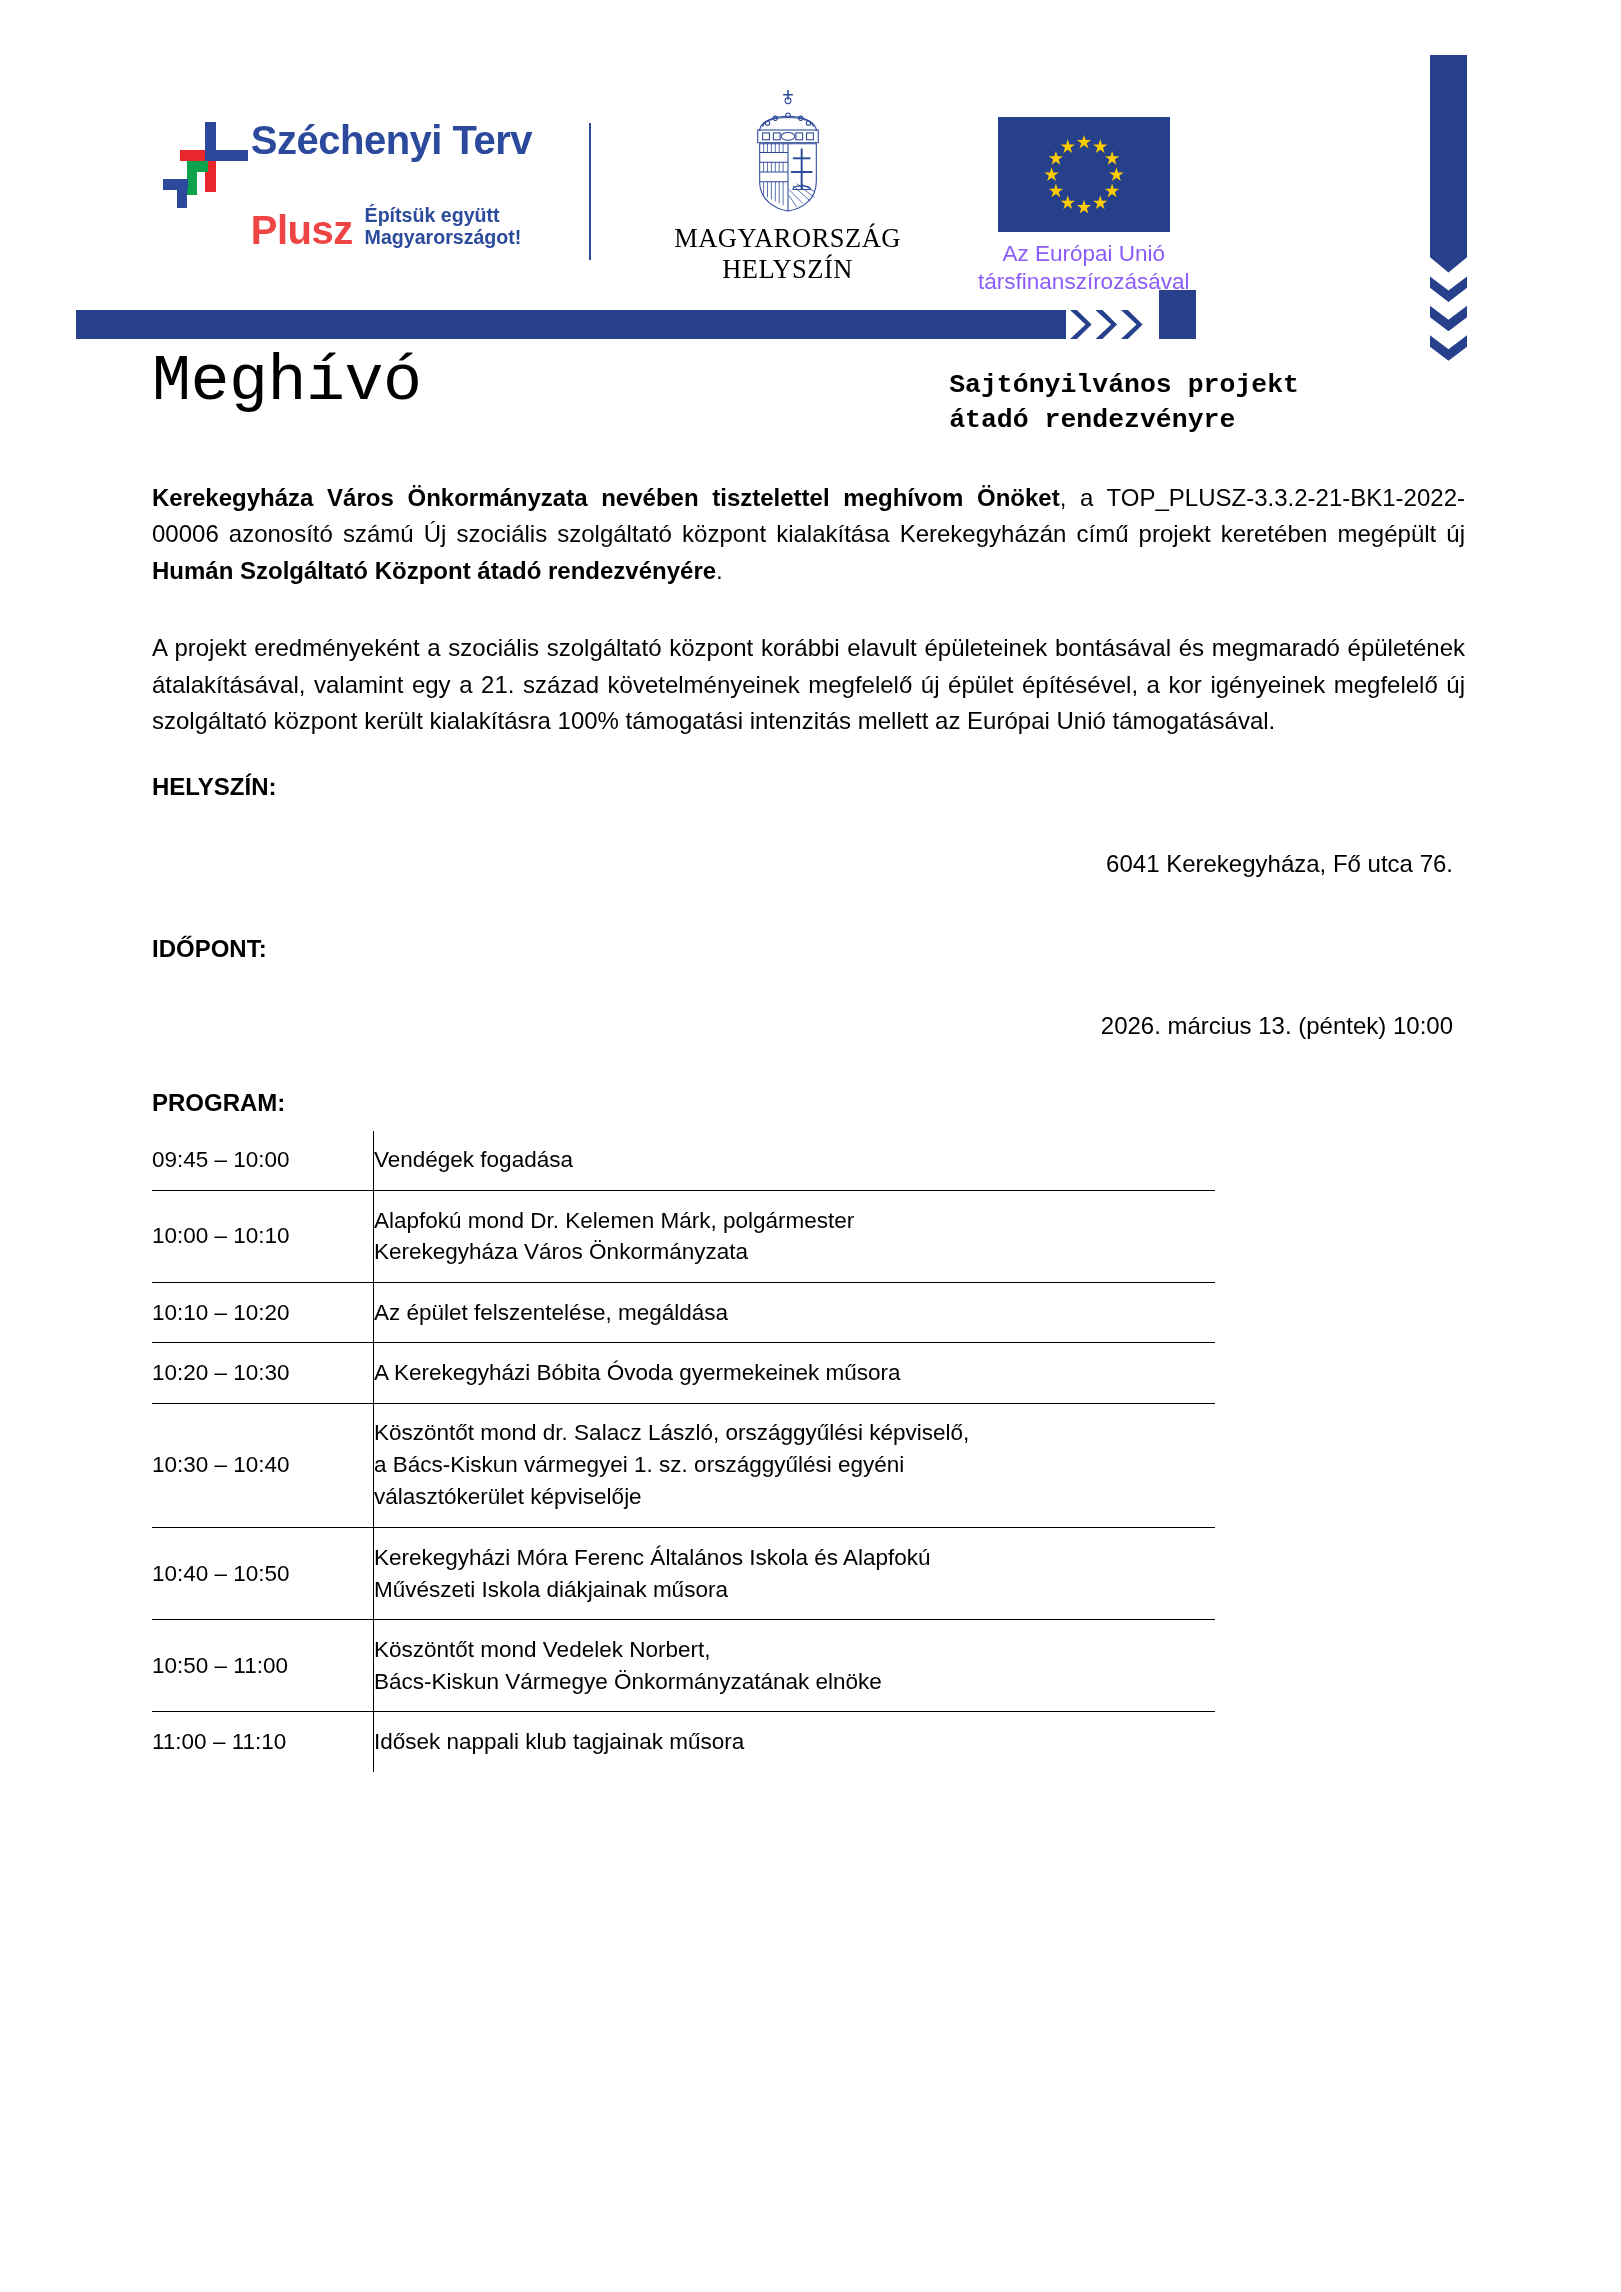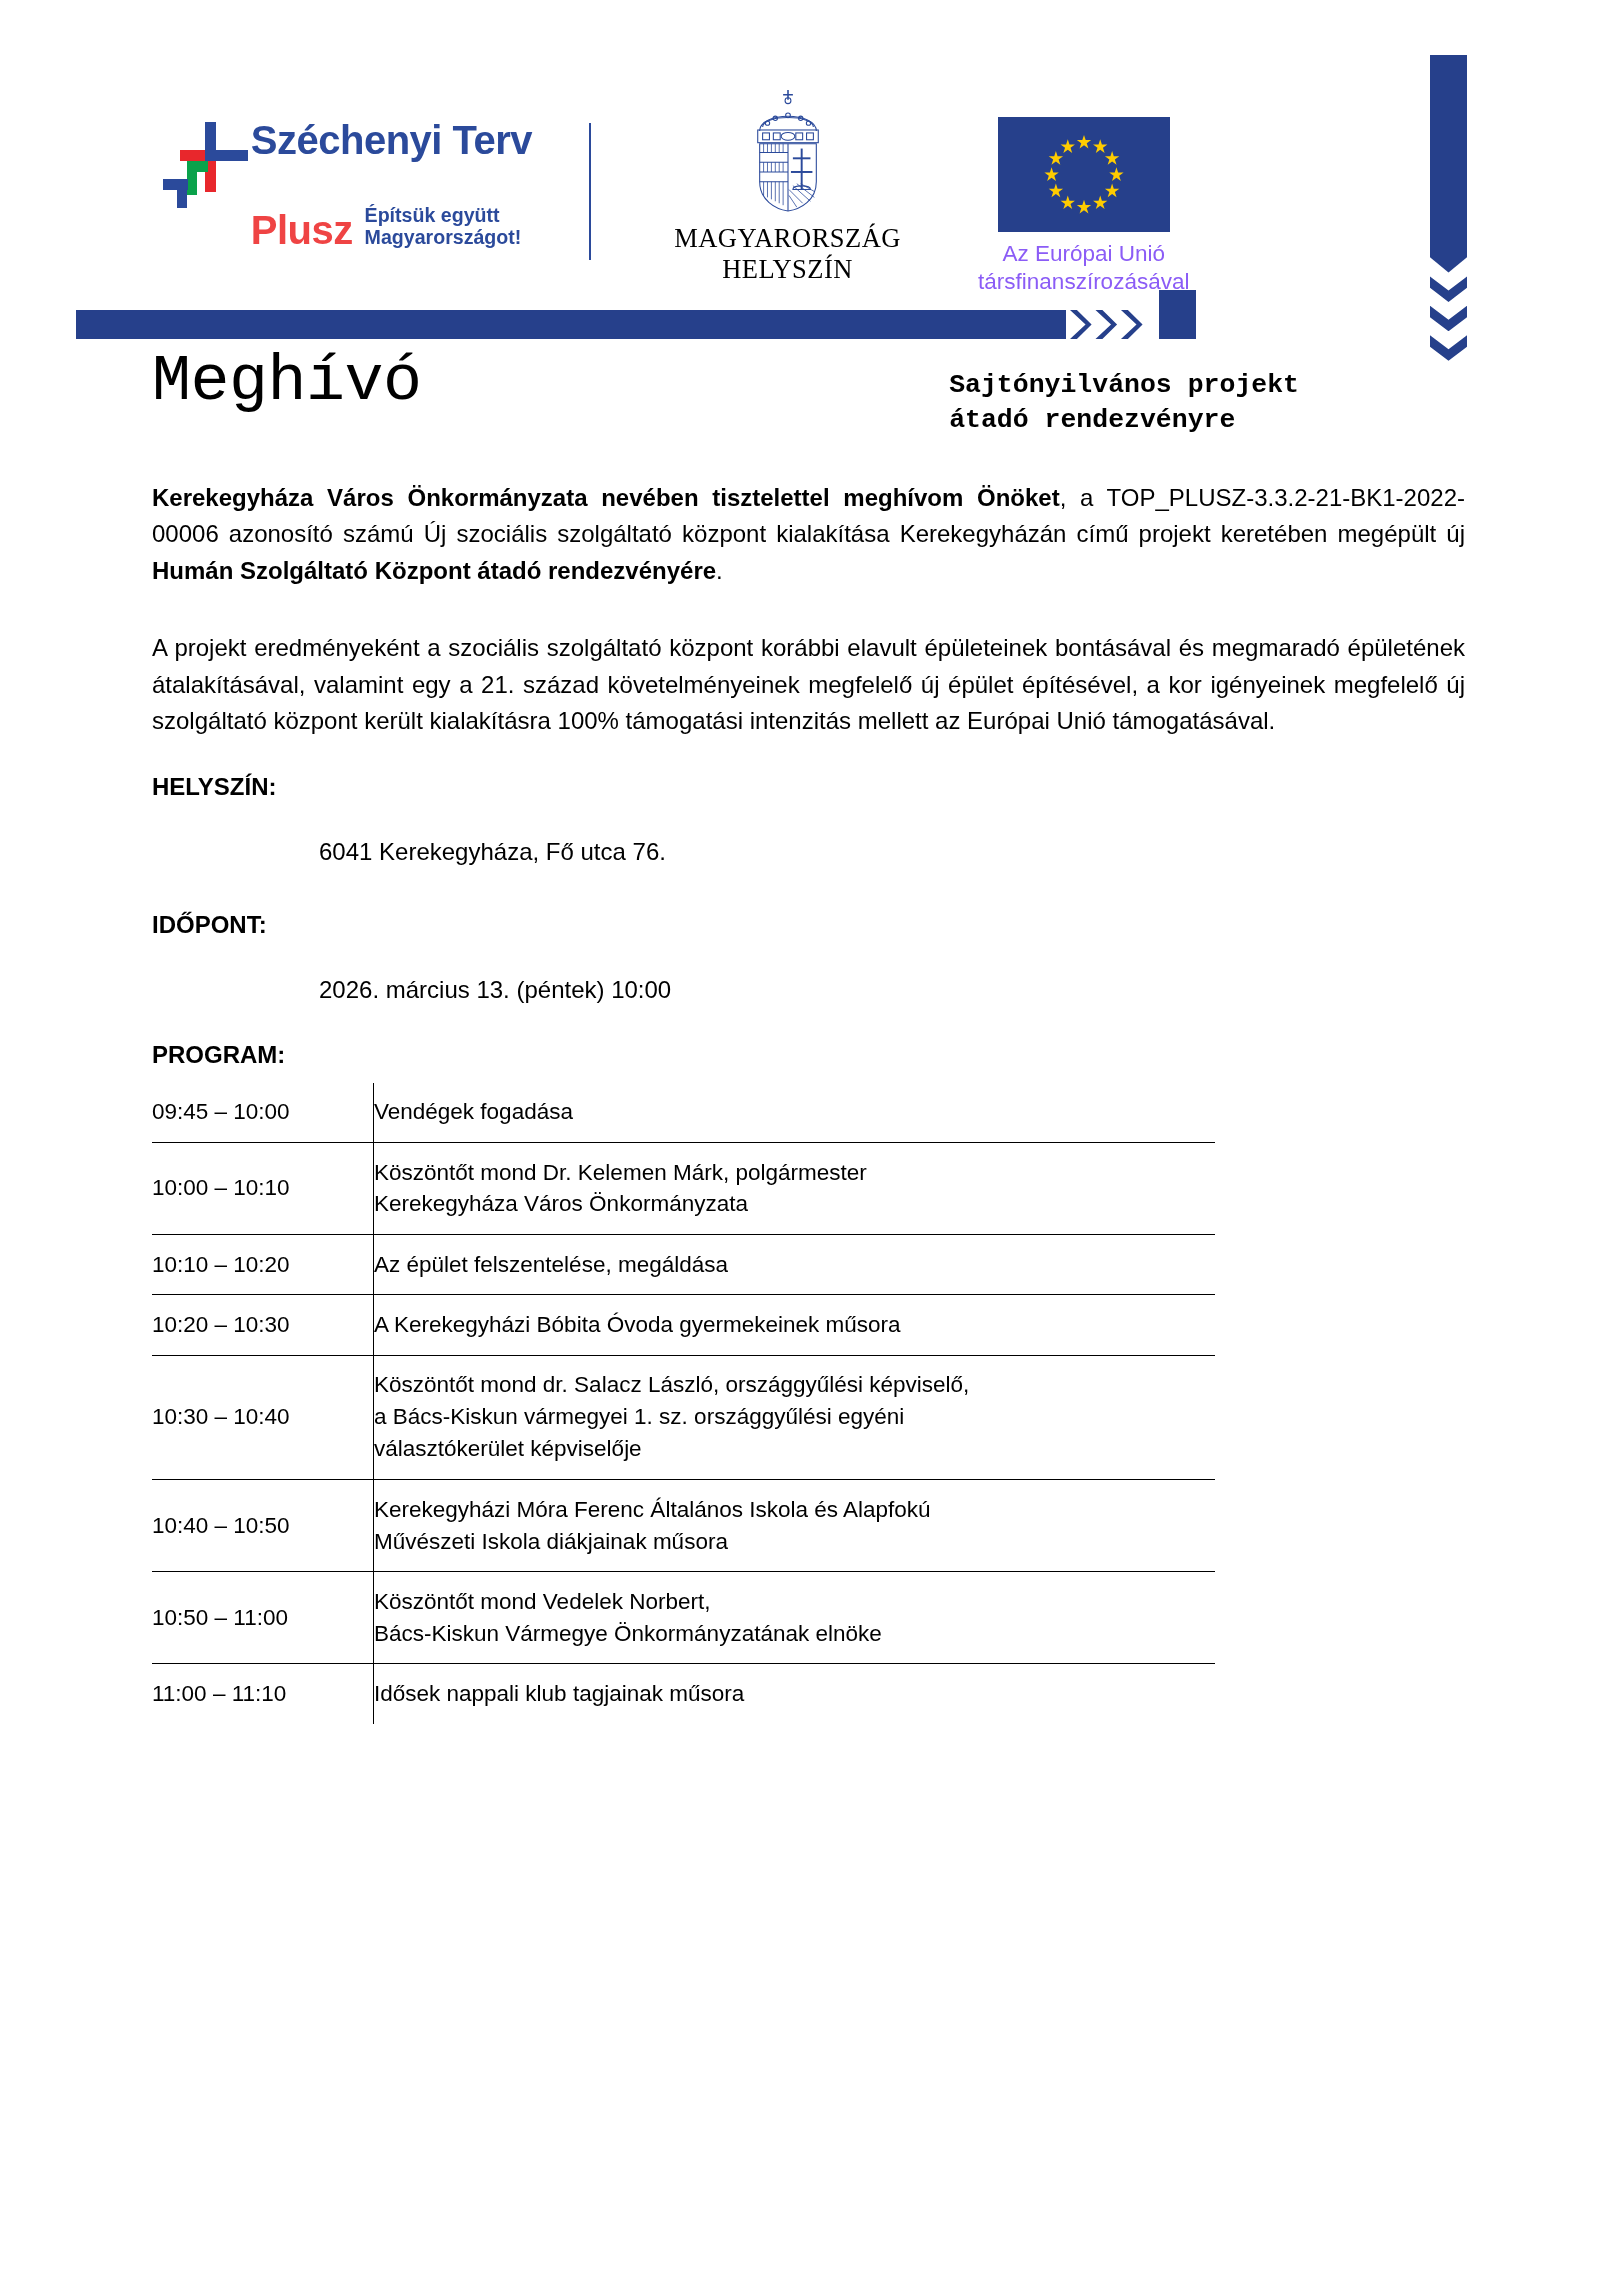--- a/index.html
+++ b/index.html
@@ -257,22 +257,23 @@
   b { font-weight: bold; }
 
   .label-head {
     font-size: 24px;
     font-weight: bold;
     margin: 0;
     padding: 0;
   }
   .indent-value {
     font-size: 24px;
-    margin: 0;
+    margin: 12px;
     padding-left: 167px;
+    text-align: right;
   }
   .sp-a { height: 37px; }
   .sp-b { height: 45px; }
 
   
   .program-wrap {
     margin-top: 13.7px;
     width: 1063px;
   }
   table.program {
@@ -462,21 +463,21 @@
         <tbody>
             <tr>
               <td class="time">09:45 – 10:00</td>
               <td class="desc">
                 <span class="desc-line">Vendégek fogadása</span>
               </td>
             </tr>
             <tr>
               <td class="time">10:00 – 10:10</td>
               <td class="desc">
-                <span class="desc-line">Köszöntőt mond Dr. Kelemen Márk, polgármester</span>
+                <span class="desc-line">Alapfokú mond Dr. Kelemen Márk, polgármester</span>
                 <span class="desc-line">Kerekegyháza Város Önkormányzata</span>
               </td>
             </tr>
             <tr>
               <td class="time">10:10 – 10:20</td>
               <td class="desc">
                 <span class="desc-line">Az épület felszentelése, megáldása</span>
               </td>
             </tr>
             <tr>

